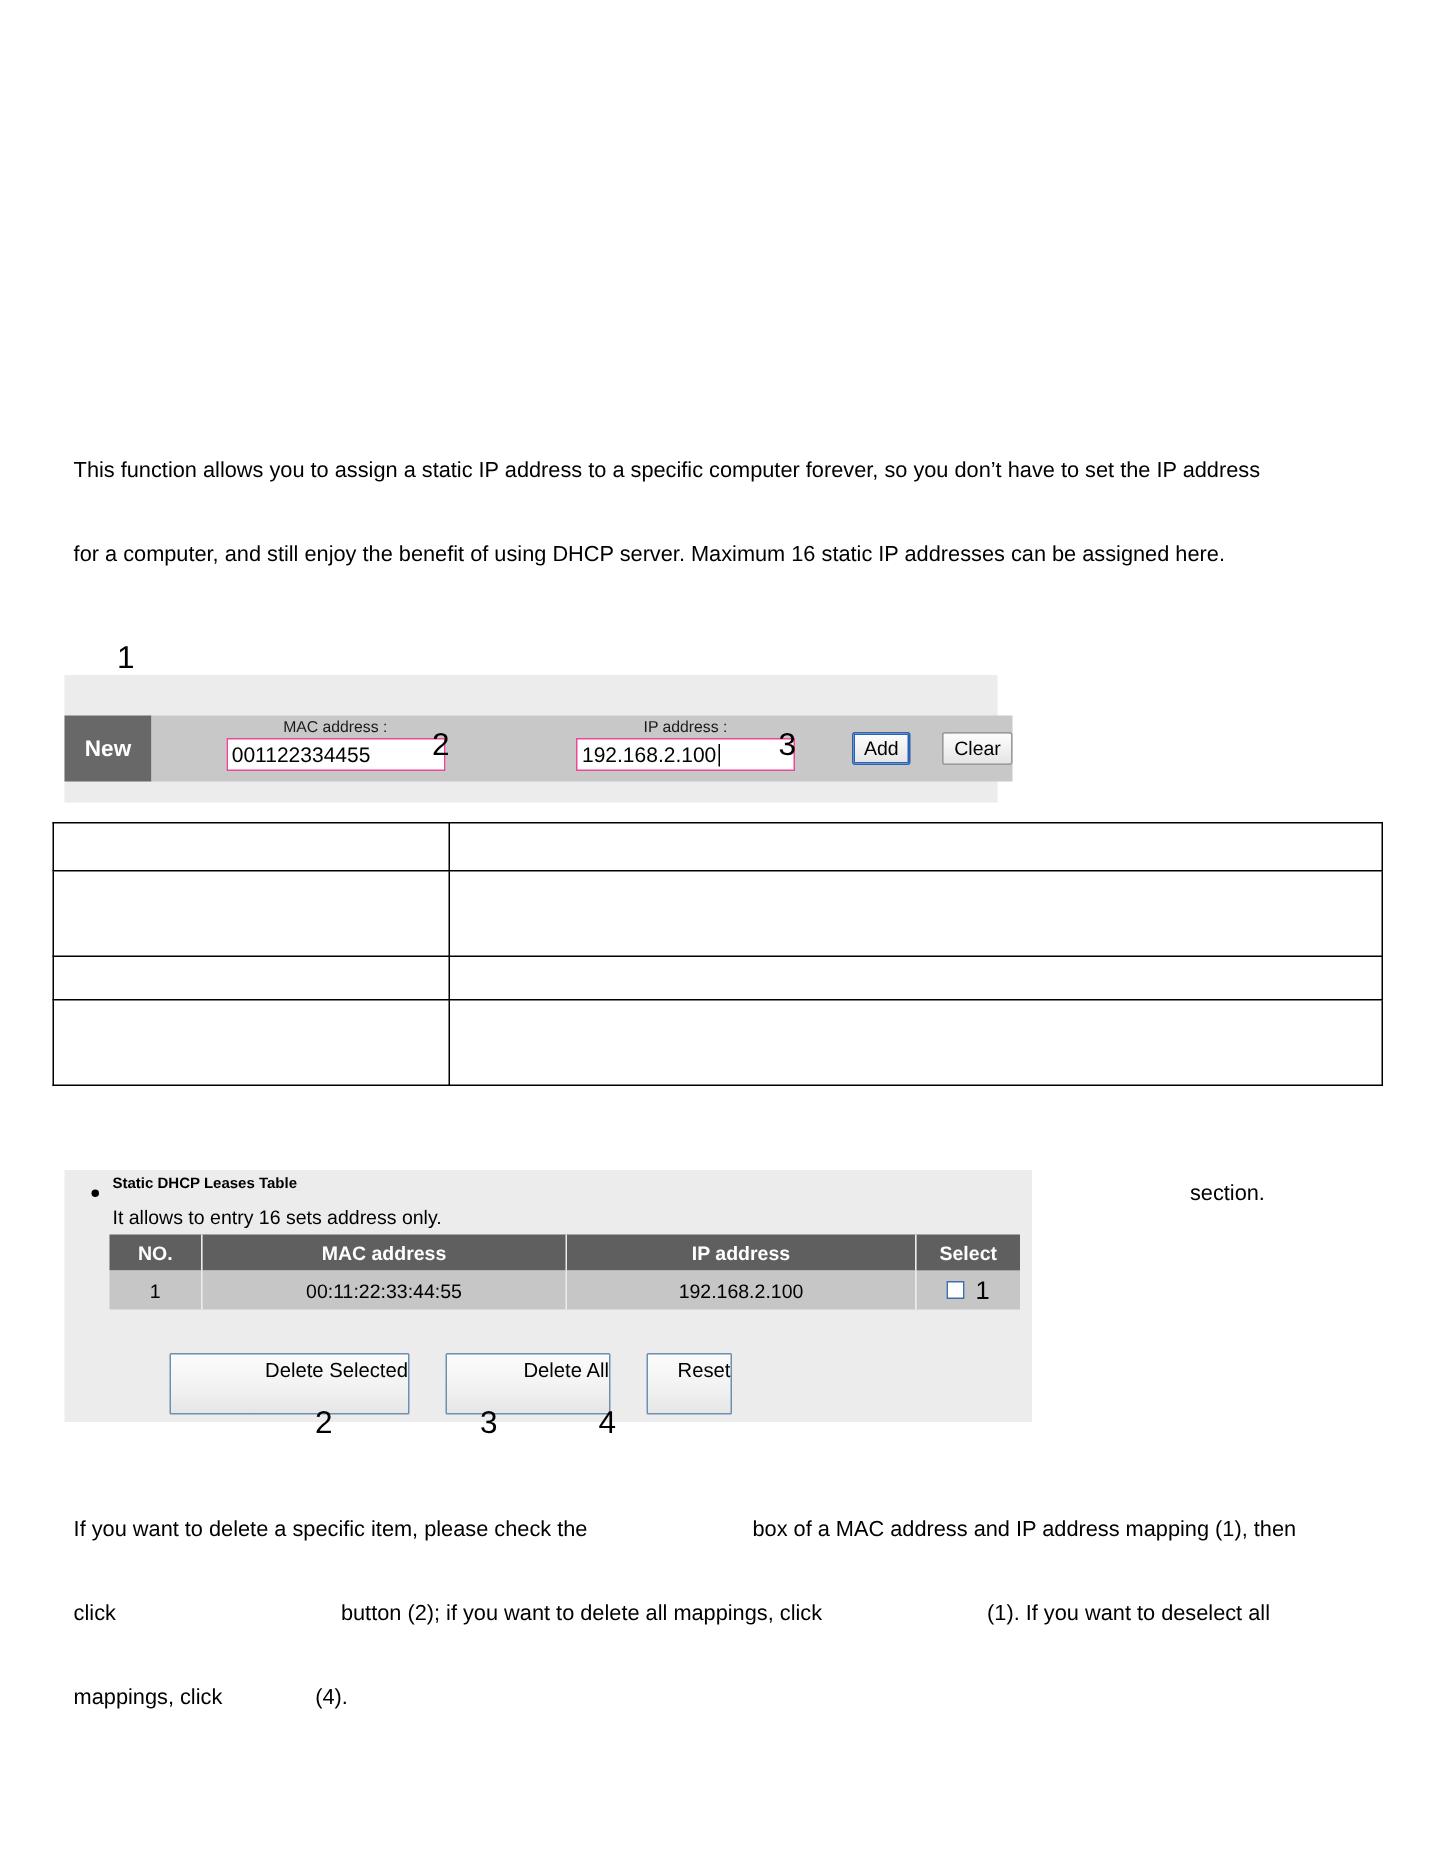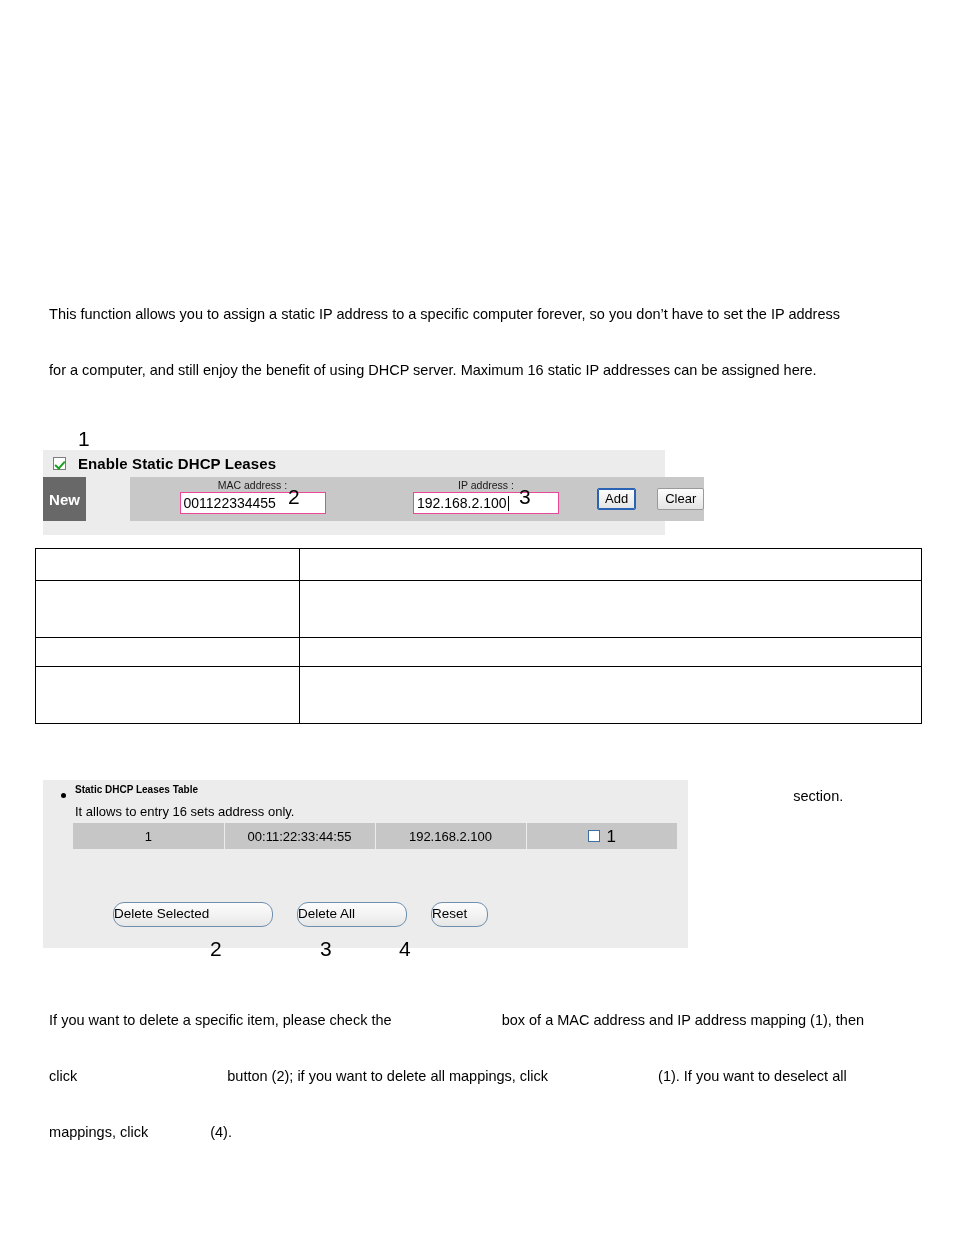--- a/index.html
+++ b/index.html
@@ -88,41 +88,41 @@
 
   .form-row {
     position: absolute;
     left: 0; top: 27px;
     width: 100%;
     height: 44px;
     display: flex;
     align-items: stretch;
   }
   .cell-new {
-    width: 43px;
+    width: 58px;
     background: #686868;
     color: #ffffff;
     font-size: 15px;
     font-weight: bold;
     display: flex;
     align-items: center;
     justify-content: center;
     flex: 0 0 auto;
   }
   .cell-field {
     background: #c8c8c8;
     display: flex;
     flex-direction: column;
     align-items: center;
     justify-content: flex-start;
     padding-top: 2px;
     box-sizing: border-box;
     position: relative;
   }
-  .cell-mac { width: 245px; flex: 0 0 auto; margin-left: 44px; }
+  .cell-mac { width: 245px; flex: 0 0 auto; }
   .cell-ip  { width: 222px; flex: 0 0 auto; }
   .cell-btn {
     background: #c8c8c8;
     flex: 1 1 auto;
     display: flex;
     align-items: center;
     justify-content: center;
     gap: 21px;
   }
   .field-label {
@@ -283,23 +283,23 @@
     display: flex;
     align-items: center;
     gap: 24px;
   }
   .btn-wide {
     font-family: "Liberation Sans", sans-serif;
     font-size: 13.5px;
     color: #000;
     background: linear-gradient(to bottom, #fcfcfc 0%, #f2f2f2 55%, #e6e6e6 100%);
     border: 1px solid #6f8faf;
-    border-radius: 11px;
-    padding: 3px 0 4px 0;
-    text-align: left;
+    border-radius: 1px;
+    padding: 3px 0 20px 0;
+    text-align: right;
     box-sizing: border-box;
     line-height: 16px;
   }
   .w-delsel { width: 160px; }
   .w-delall { width: 110px; }
   .w-reset  { width: 57px; }
 </style>
 </head>
 <body>
 
@@ -307,24 +307,20 @@
   <span>This function allows you to assign a static IP address to a specific computer forever, so you don’t have to set the IP address</span><br>
   <span>for a computer, and still enjoy the benefit of using DHCP server. Maximum 16 static IP addresses can be assigned here.</span>
 </div>
 
 <div class="callout" style="left:78px; top:428px;">1</div>
 
 <div class="callout" style="left:574px; top:455px;">4</div>
 
 <div id="panel-form">
 
-  <div class="enable-row">
-    <div class="chk-enabled"></div>
-    <div class="enable-label">Enable Static DHCP Leases</div>
-  </div>
 
   <div class="form-row">
     <div class="cell-new">New</div>
 
     <div class="cell-field cell-mac">
       <div class="field-label">MAC address :</div>
       <div class="txt-input">001122334455</div>
     </div>
 
     <div class="cell-field cell-ip">
@@ -371,20 +367,26 @@
 </div>
 
 <div id="panel-table">
 
   <div class="bullet-dot"></div>
   <div class="sect-title">Static DHCP Leases Table</div>
   <div class="sect-sub">It allows to entry 16 sets address only.</div>
 
   <table id="leases-table">
     <tbody>
+        <tr>
+      <th class="c-no">NO.</th>
+      <th class="c-mac">MAC address</th>
+      <th class="c-ip">IP address</th>
+      <th class="c-select">Select</th>
+    </tr>
     <tr>
       <td>1</td>
       <td>00:11:22:33:44:55</td>
       <td>192.168.2.100</td>
       <td class="row-select-cell">
         <div class="sel-wrap">
           <span class="chk-row"></span>
           <span class="inline-callout">1</span>
         </div>
       </td>

